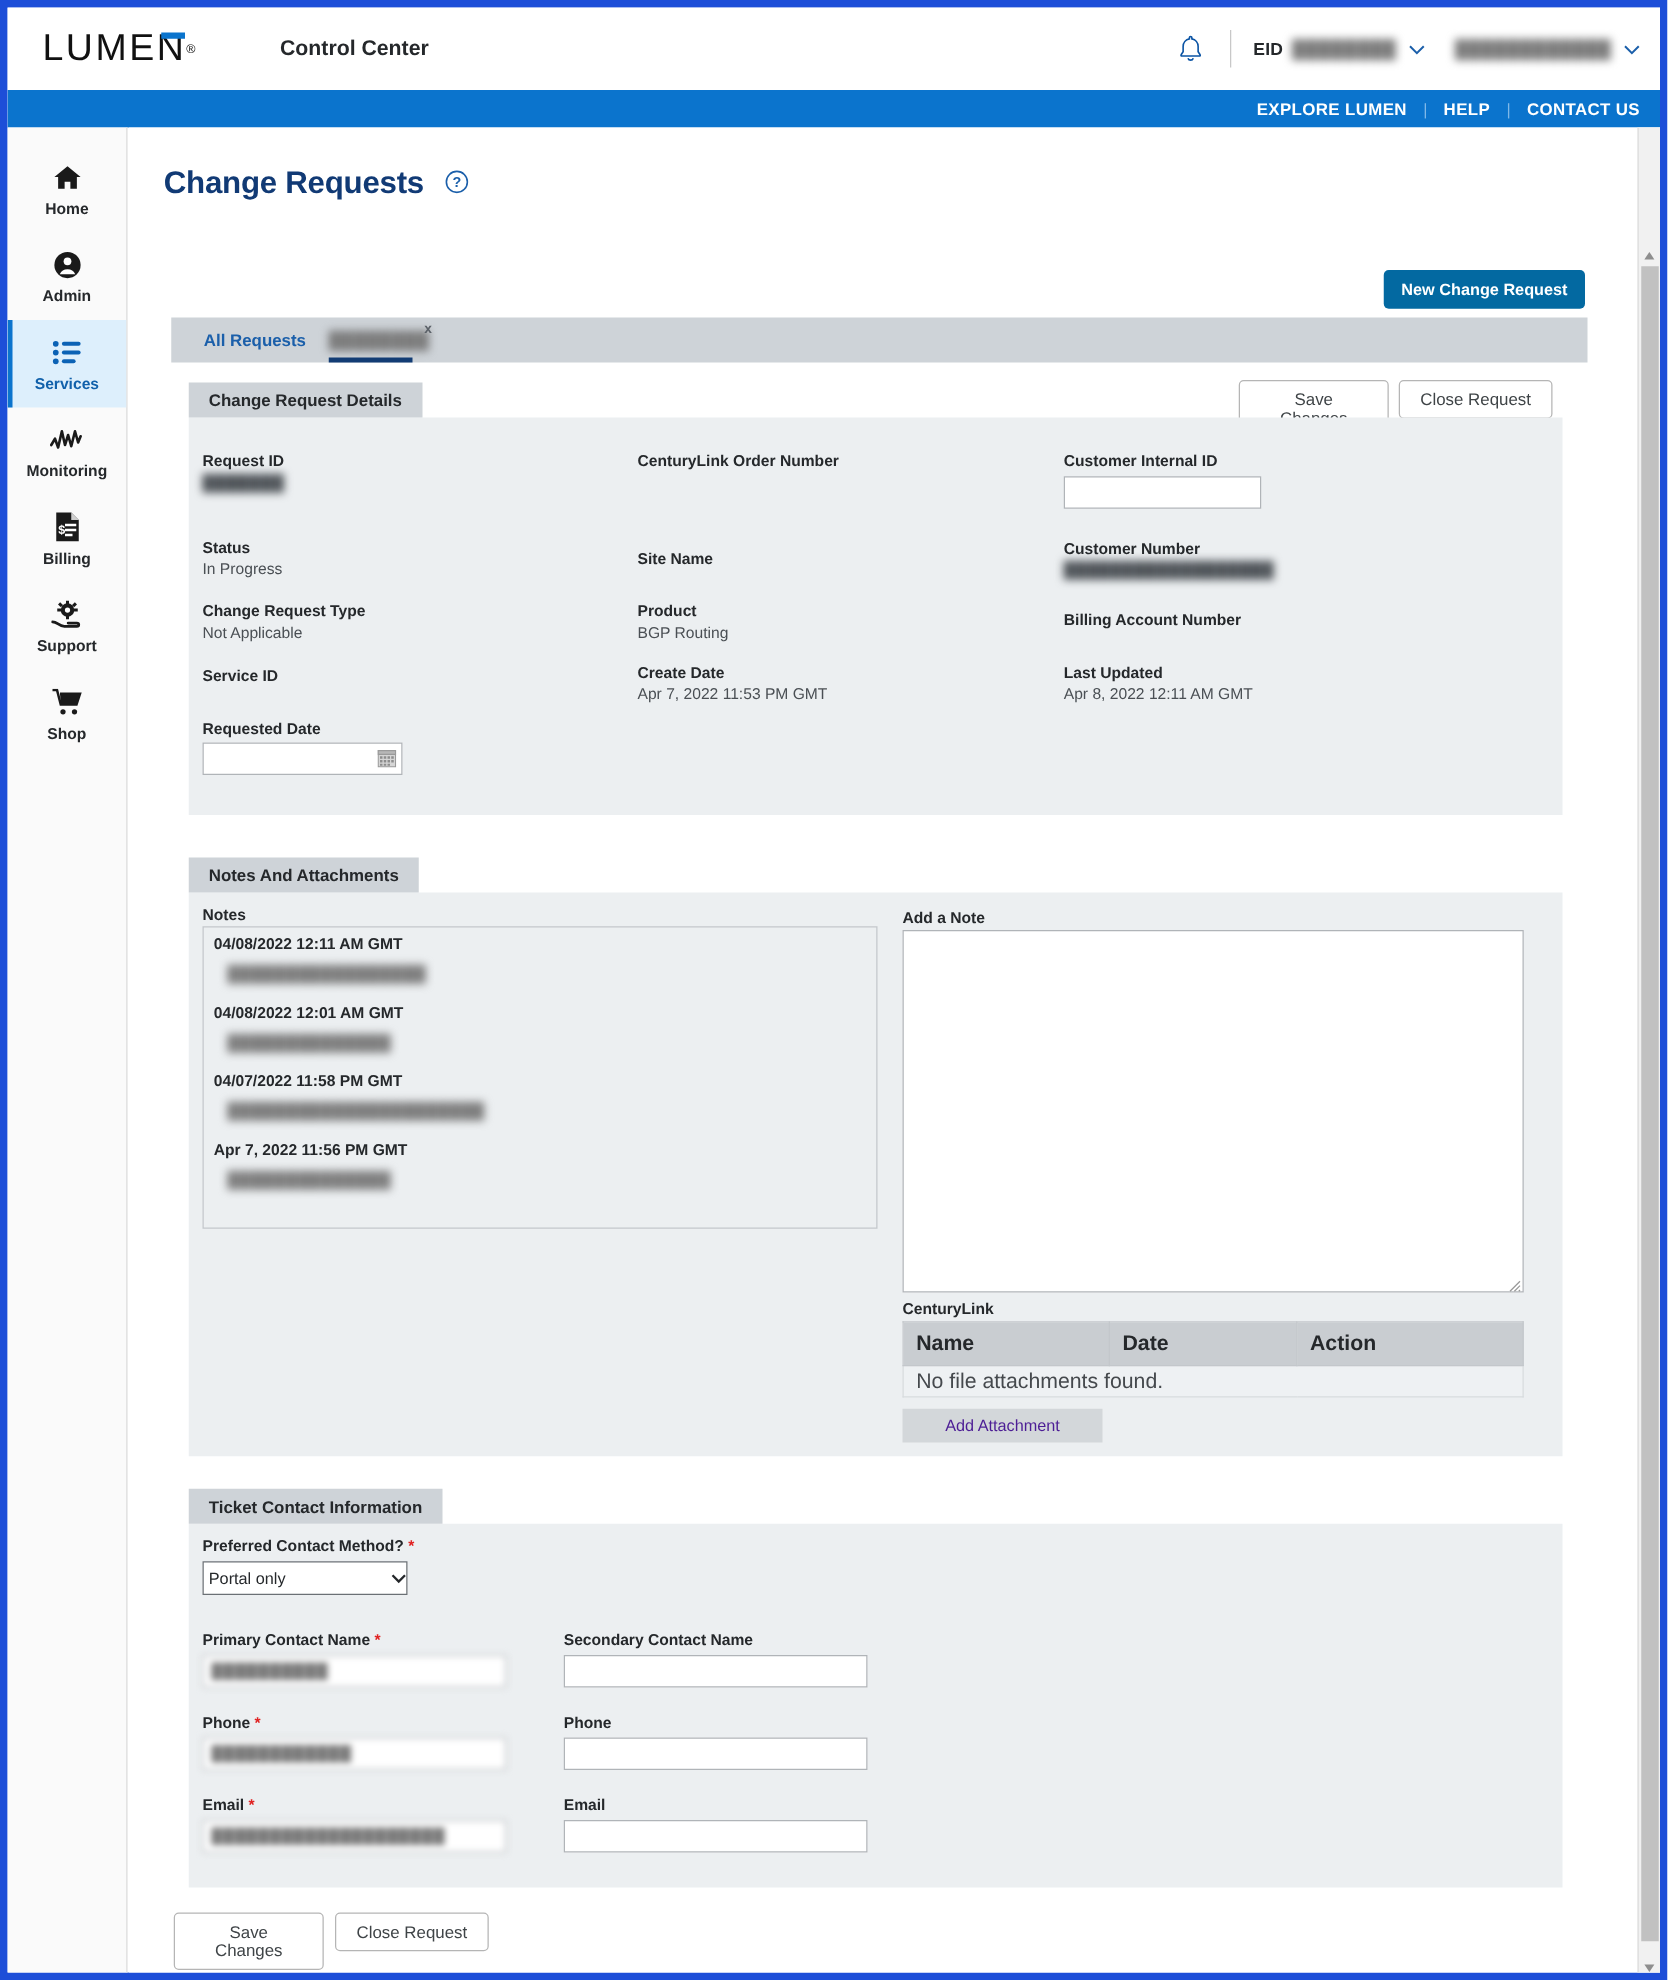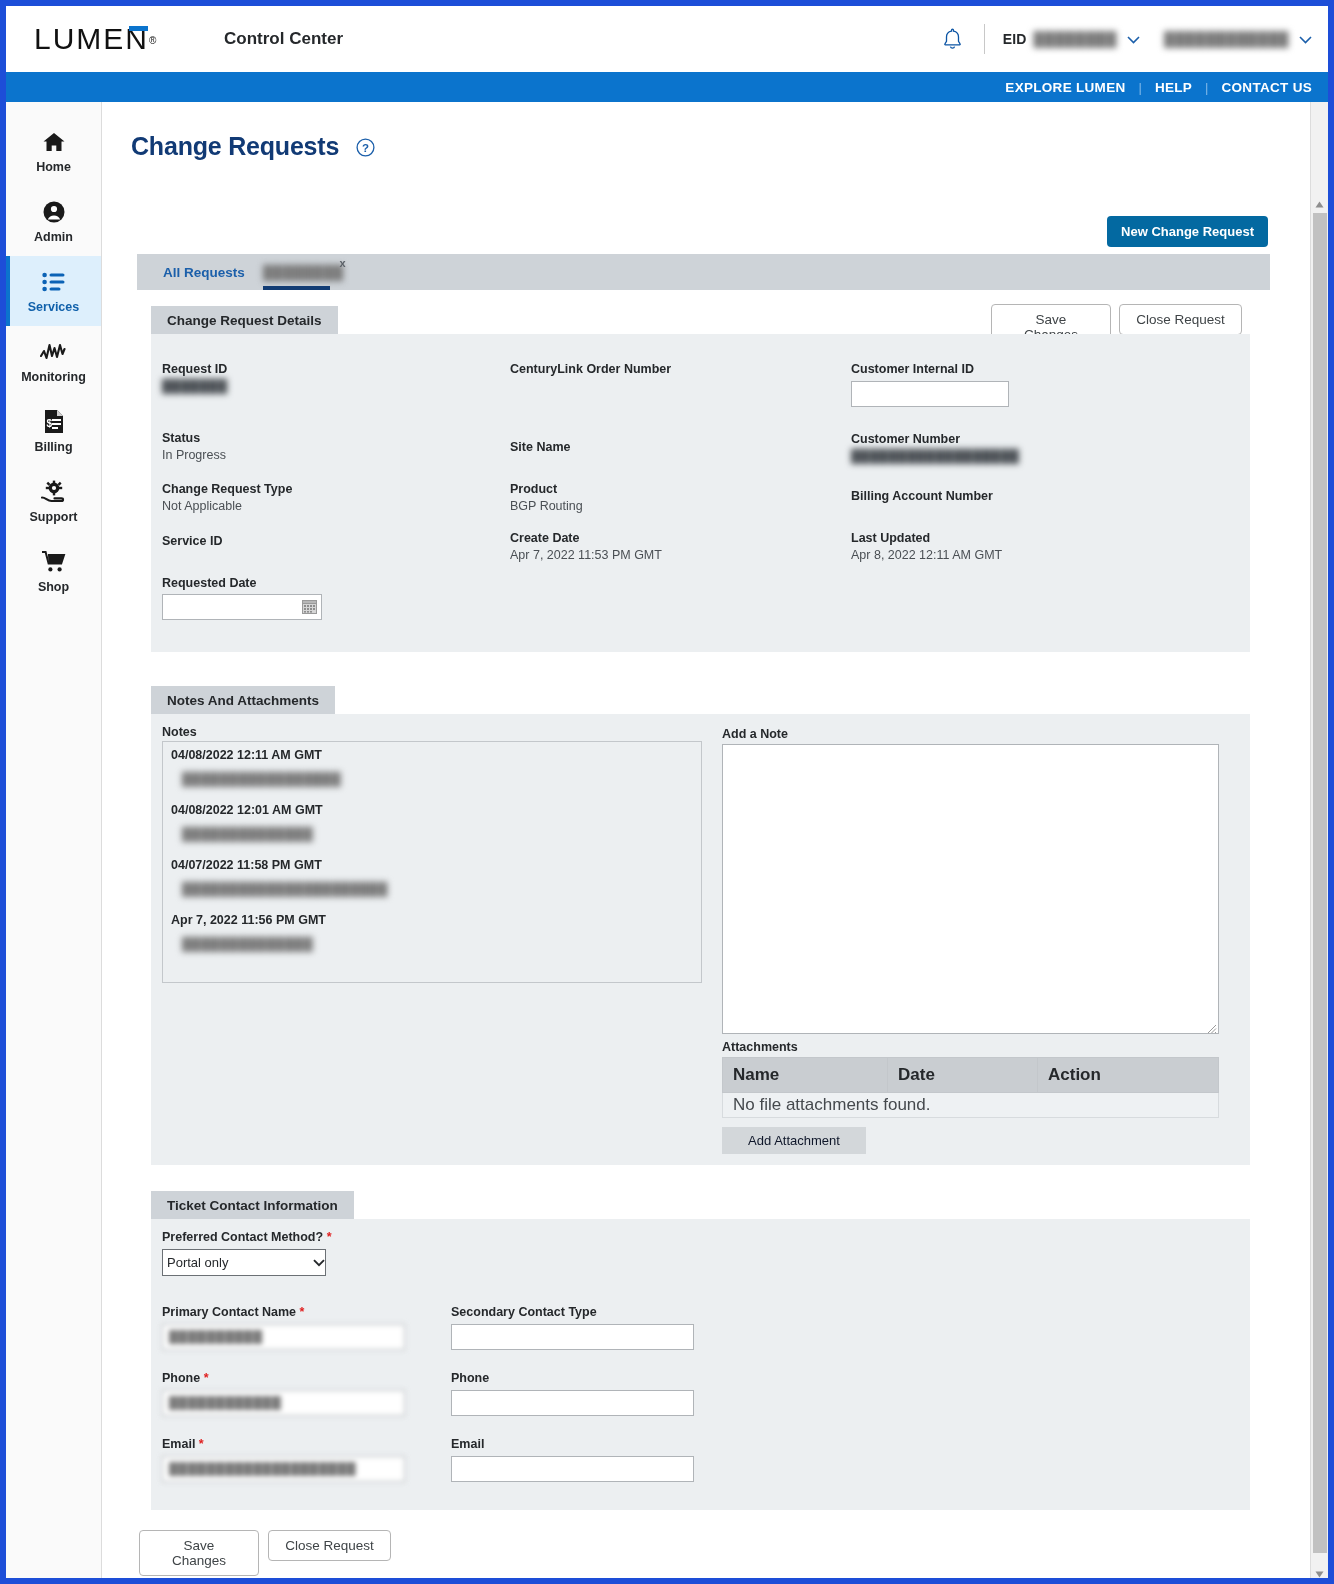--- a/index.html
+++ b/index.html
@@ -74,22 +74,22 @@
   .note-date { font-size:12.5px; font-weight:bold; color:#25282b; }
   .note-body { margin-top:10px; margin-left:11px; height:12px; }
 
   .ta { position:absolute; background:#fff; border:1px solid #b0b4b8; }
   .ta-grip { position:absolute; right:2px; bottom:2px; width:10px; height:10px; }
 
   table.att { position:absolute; border-collapse:collapse; font-size:17px; }
   table.att th { background:#c9cdd1; color:#25282b; font-weight:bold; text-align:left; padding:7px 10px; border:1px solid #c3c7cb; }
   table.att td { background:#eef1f3; color:#45494d; padding:2px 10px; border:1px solid #d7dbde; }
 
-  .add-att { position:absolute; background:#d3d7da; border:none; color:#0f172a; font-family:"Liberation Sans", sans-serif;
-             font-size:13px; padding:6px 14px; width:144px; text-align:center; cursor:pointer; }
+  .add-att { position:absolute; background:#d3d7da; border:none; color:#4c1d95; font-family:"Liberation Sans", sans-serif;
+             font-size:13px; padding:6px 14px; width:160px; text-align:center; cursor:pointer; }
 
   select.sel { background:#fff; border:1px solid #6b7075; height:27px; font-family:"Liberation Sans", sans-serif;
                font-size:13px; color:#25282b; padding:0 4px; -webkit-appearance:none; appearance:none; }
   .sel-wrap { position:absolute; }
   .sel-arrow { position:absolute; right:9px; top:7px; pointer-events:none; color:#25282b; font-size:12px; }
 
   
   .sbar { position:absolute; right:0; top:96px; width:18px; height:1486px; background:#f1f1f1; border-left:1px solid #dcdcdc; }
   .sb-arrow { position:absolute; left:0; width:17px; height:17px; display:flex; align-items:center; justify-content:center; color:#8e8e8e; font-size:9px; }
   .sb-thumb { position:absolute; left:2px; top:111px; width:14px; height:1340px; background:#c1c1c1; }
@@ -361,21 +361,21 @@
       <div class="fld-label" style="position:absolute; left:571px; top:13px;">Add a Note</div>
       <div style="position:absolute; left:571px; top:30px; width:497px; height:290px;">
         <textarea class="ta" style="left: 0px; top: 0px; width: 497px; height: 290px; resize: none;"></textarea>
         <span class="ta-grip">
           <svg width="10" height="10" viewBox="0 0 10 10">
               <path d="M9 1L1 9M9 4.5L4.5 9M9 8L8 9" stroke="#9a9a9a" stroke-width="1"></path>
             </svg>
         </span>
       </div>
 
-      <div class="fld-label" style="position:absolute; left:571px; top:326px;">Attachments</div>
+      <div class="fld-label" style="position:absolute; left:571px; top:326px;">CenturyLink</div>
       <table class="att" style="left:571px; top:343px; width:497px;">
         <tbody>
             <tr>
           <th style="width:165px;">Name</th>
           <th style="width:150px;">Date</th>
           <th>Action</th>
         </tr>
         <tr>
           <td colspan="3" style="border-left:1px solid #d7dbde;">No file attachments found.</td>
         </tr>
@@ -406,21 +406,21 @@
       </div>
 
       <div style="position:absolute; left:11px; top:86px;">
         <div class="fld-label">
           <span>Primary Contact Name</span>
           <span class="req">*</span>
         </div>
         <input class="txt-input redact-line" style="width: 243px; margin-top: 5px; filter: blur(2.6px);" value="██████████">
       </div>
       <div style="position:absolute; left:300px; top:86px;">
-        <div class="fld-label">Secondary Contact Type</div>
+        <div class="fld-label">Secondary Contact Name</div>
         <input class="txt-input" style="width: 243px; margin-top: 5px;" value="">
       </div>
 
       <div style="position:absolute; left:11px; top:152px;">
         <div class="fld-label">
           <span>Phone</span>
           <span class="req">*</span>
         </div>
         <input class="txt-input redact-line" style="width: 243px; margin-top: 5px; filter: blur(2.6px);" value="████████████">
       </div>

